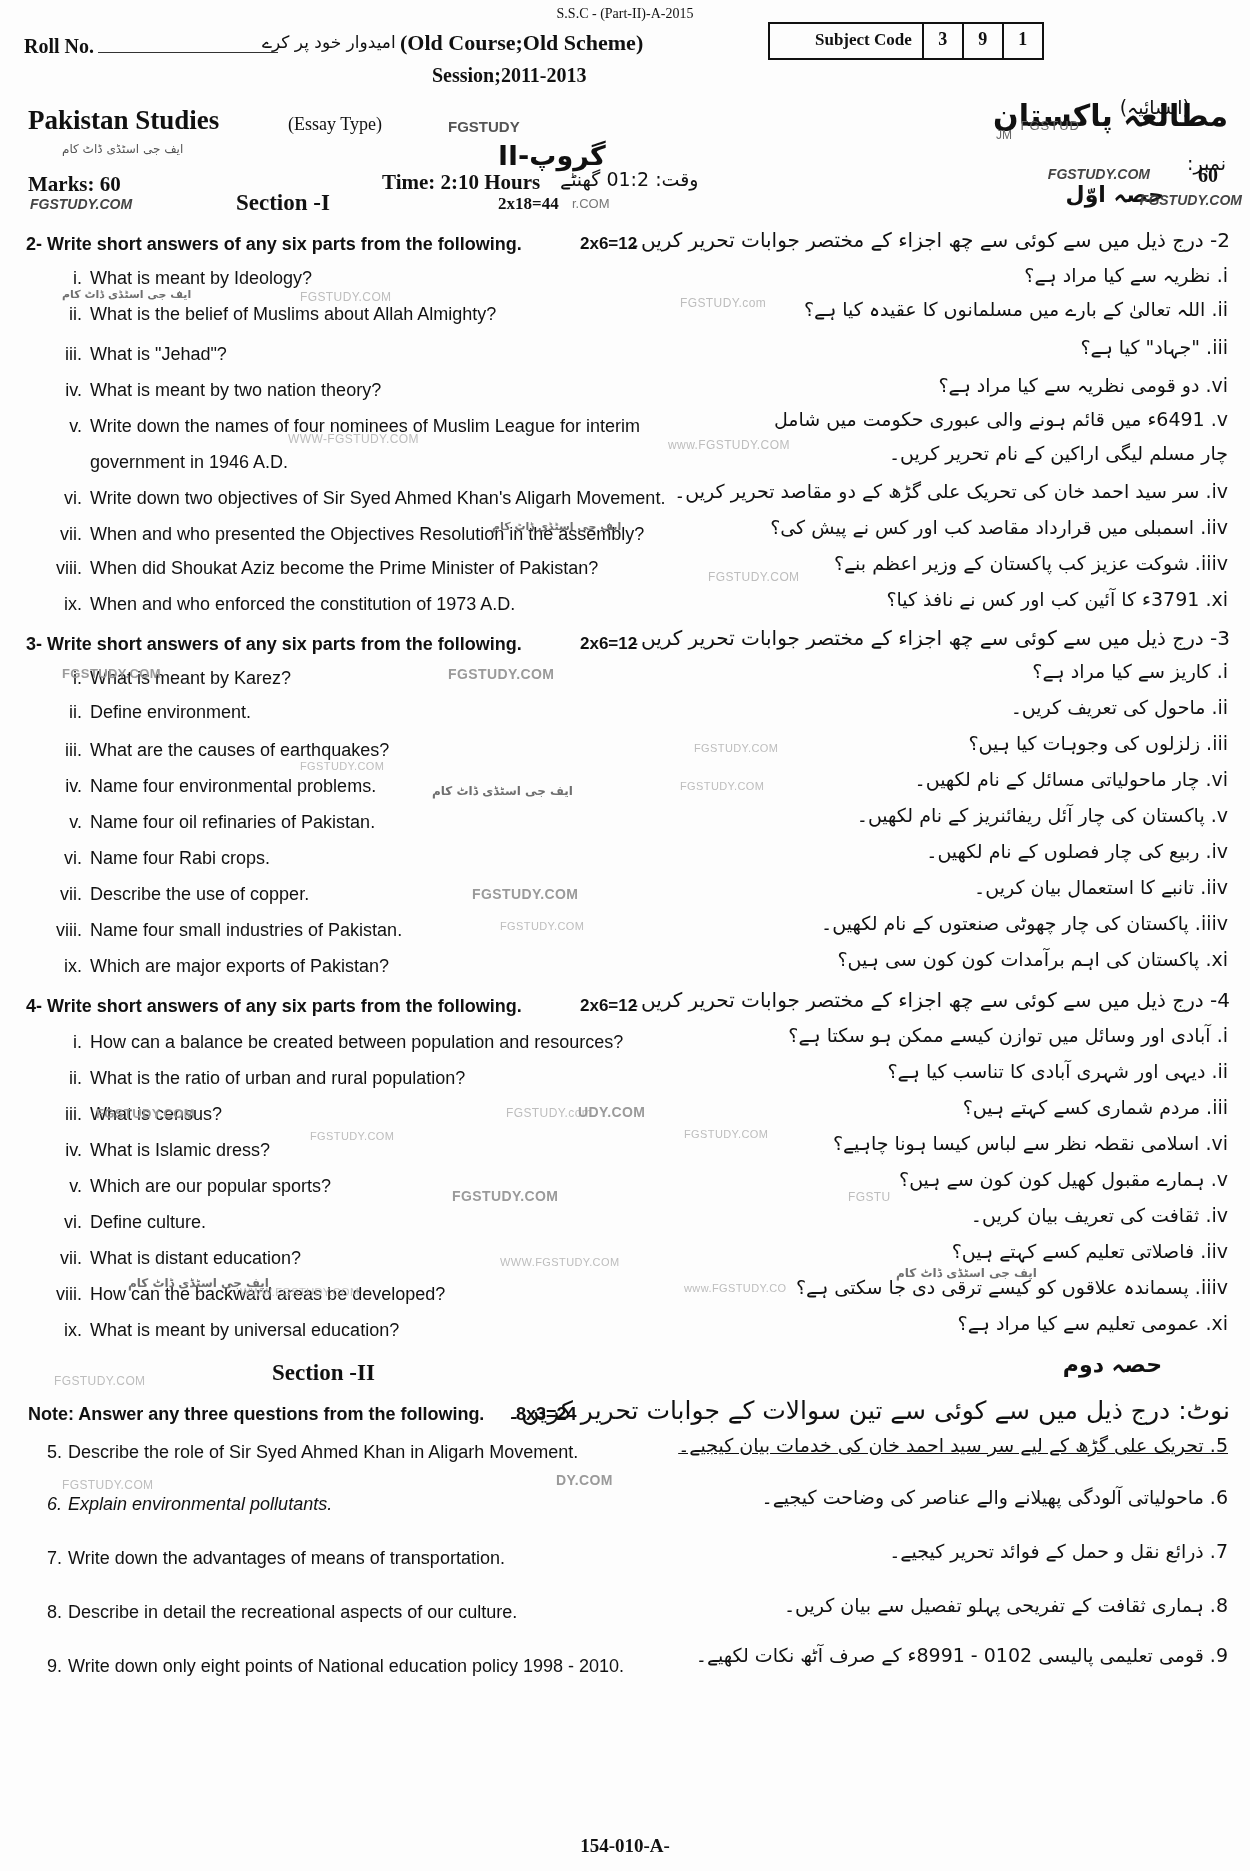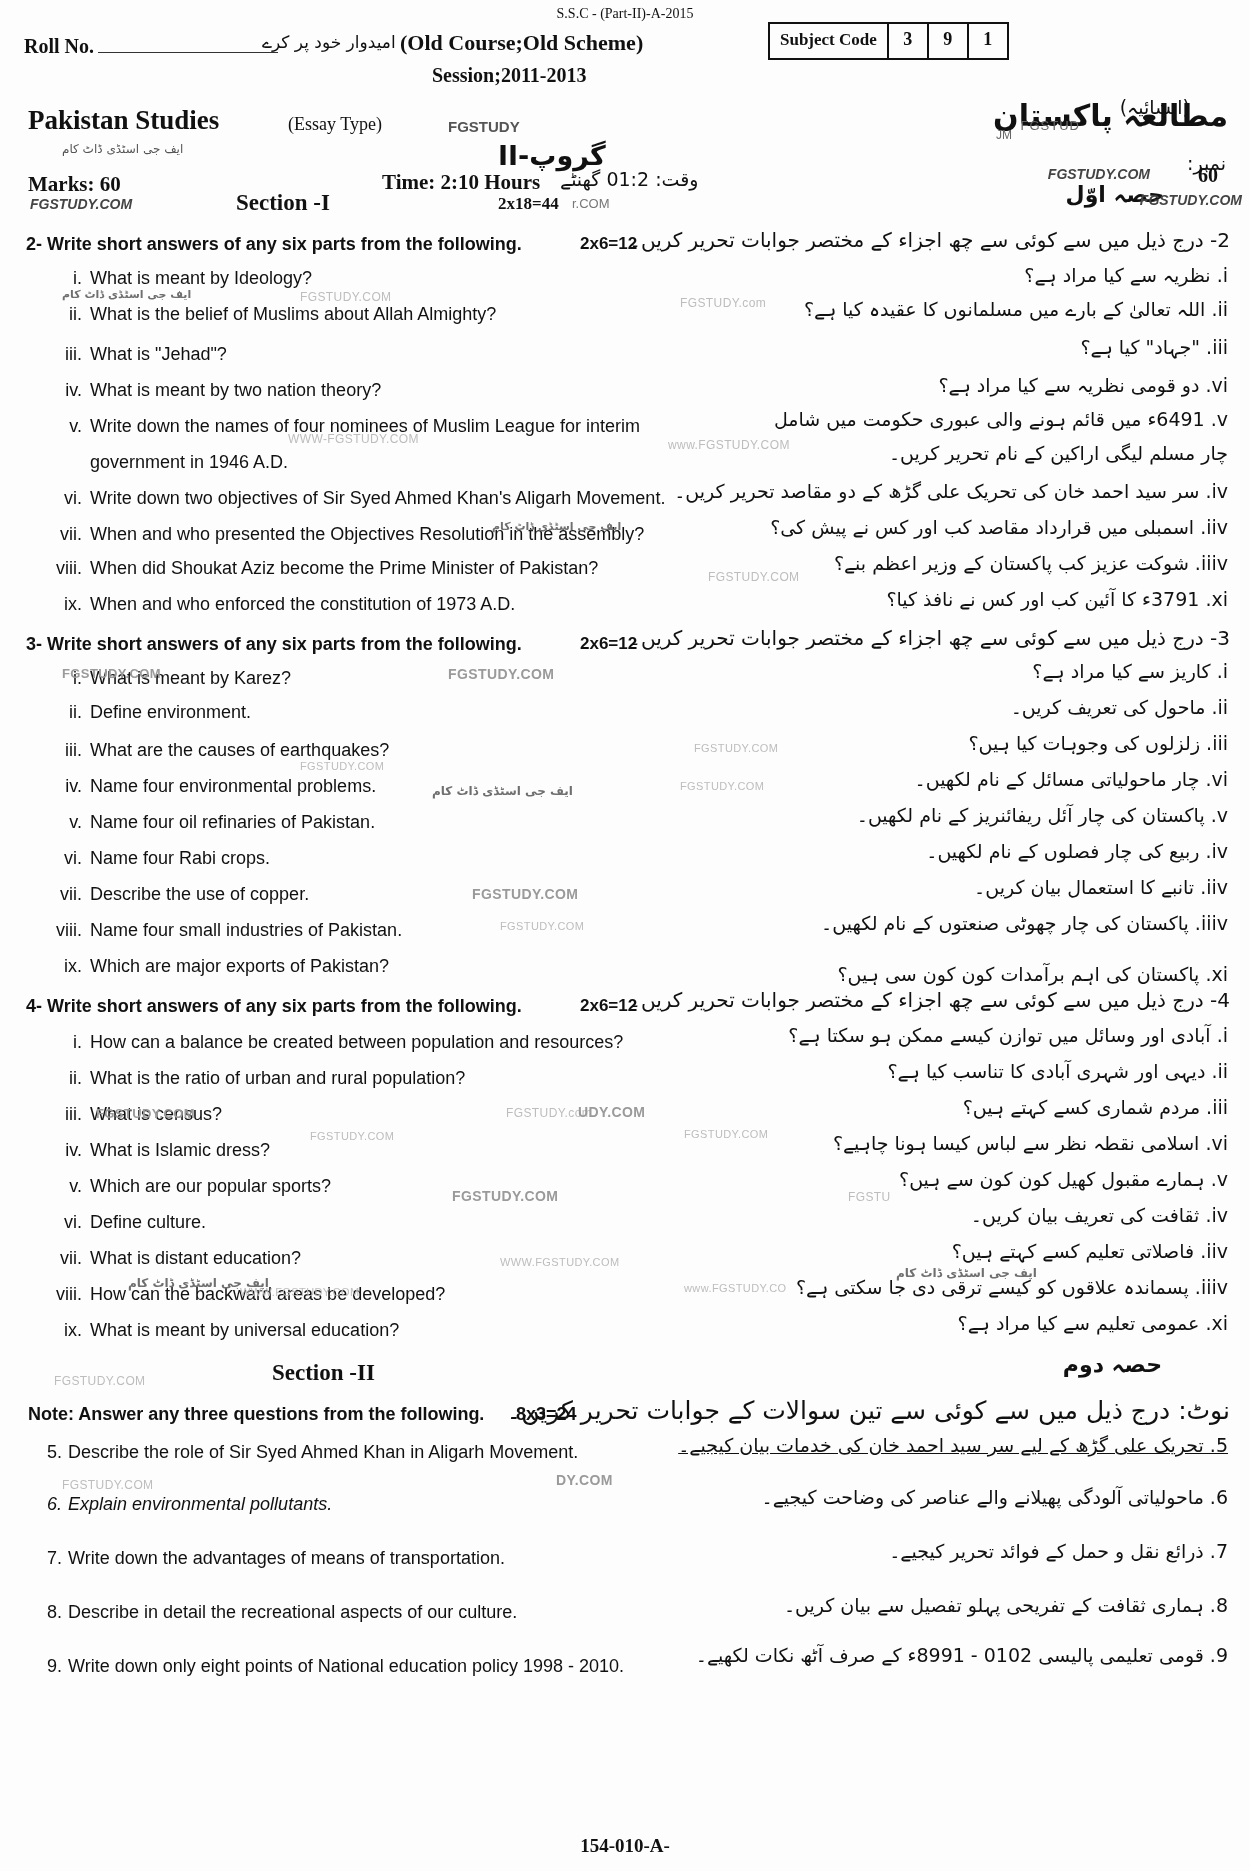--- a/index.html
+++ b/index.html
@@ -54,20 +54,21 @@
     top: 32px; left: 262px;
     font-size: 17px;
   }
   .subject-code-wrap {
     position: absolute;
     top: 22px; left: 768px;
     border: 2px solid #111;
     display: flex;
     align-items: stretch;
     height: 34px;
+    padding-left: 35px;
   }
   .subject-code-label {
     padding: 6px 10px 0 10px;
     font-size: 17px;
     font-weight: bold;
     font-family: "Liberation Serif", serif;
     border-right: 2px solid #111;
   }
   .sc-digit {
     width: 38px;
@@ -420,21 +421,21 @@
   <div class="item-en" style="top:848px;"><span class="rn">vi.</span><span>Name four Rabi crops.</span></div>
   <div class="item-ur ur" style="top:840px;">vi. ربیع کی چار فصلوں کے نام لکھیں۔</div>
 
   <div class="item-en" style="top:884px;"><span class="rn">vii.</span><span>Describe the use of copper.</span></div>
   <div class="item-ur ur" style="top:876px;">vii. تانبے کا استعمال بیان کریں۔</div>
 
   <div class="item-en" style="top:920px;"><span class="rn">viii.</span><span>Name four small industries of Pakistan.</span></div>
   <div class="item-ur ur" style="top:912px;">viii. پاکستان کی چار چھوٹی صنعتوں کے نام لکھیں۔</div>
 
   <div class="item-en" style="top:956px;"><span class="rn">ix.</span><span>Which are major exports of Pakistan?</span></div>
-  <div class="item-ur ur" style="top:948px;margin-top:15px;">ix. پاکستان کی اہم برآمدات کون کون سی ہیں؟</div>
+  <div class="item-ur ur" style="top:948px;">ix. پاکستان کی اہم برآمدات کون کون سی ہیں؟</div>
 
   <div class="qhead-en" style="top:996px;">4- Write short answers of any six parts from the following.</div>
   <div class="qhead-marks" style="top:996px;">2x6=12</div>
   <div class="qhead-ur ur" style="top:988px;">4- درج ذیل میں سے کوئی سے چھ اجزاء کے مختصر جوابات تحریر کریں۔</div>
 
   <div class="item-en" style="top:1032px;"><span class="rn">i.</span><span>How can a balance be created between population and resources?</span></div>
   <div class="item-ur ur" style="top:1024px;">i. آبادی اور وسائل میں توازن کیسے ممکن ہو سکتا ہے؟</div>
 
   <div class="item-en" style="top:1068px;"><span class="rn">ii.</span><span>What is the ratio of urban and rural population?</span></div>
   <div class="item-ur ur" style="top:1060px;">ii. دیہی اور شہری آبادی کا تناسب کیا ہے؟</div>

